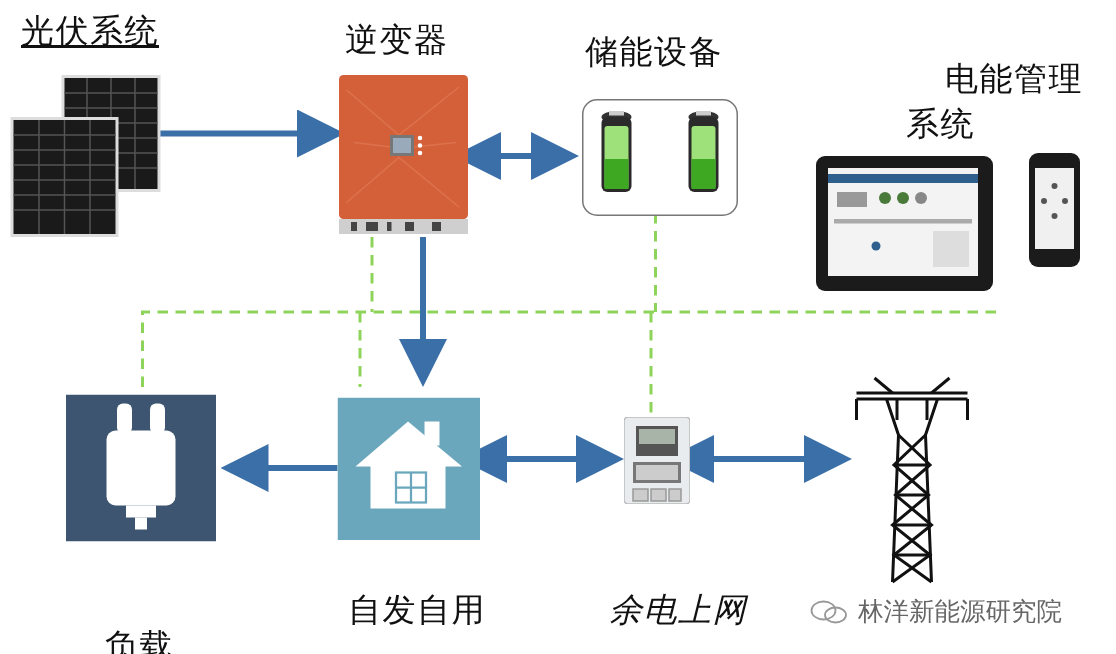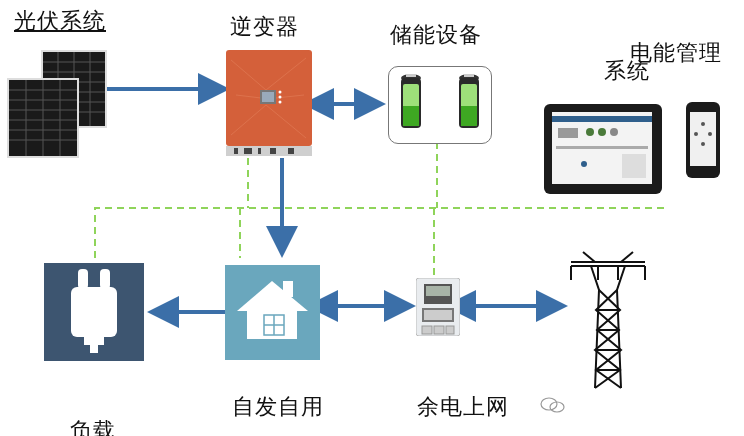--- a/index.html
+++ b/index.html
@@ -37,24 +37,24 @@
     <line x1="225" y1="312" x2="155" y2="312" marker-end="url(#ah)"></line>
     <line x1="330" y1="306" x2="408" y2="306" marker-end="url(#ah)" marker-start="url(#ahs)"></line>
     <line x1="468" y1="306" x2="560" y2="306" marker-end="url(#ah)" marker-start="url(#ahs)"></line>
   </g>
 </svg>
 
 <div class="label" style="left:14px;top:6px;text-decoration:underline;">光伏系统</div>
 <div class="label" style="left:230px;top:12px;">逆变器</div>
 <div class="label" style="left:390px;top:20px;">储能设备</div>
 <div class="label" style="left:582px;top:38px;margin-left:48px;">电能管理</div>
-<div class="label" style="left:604px;top:56px;">系统</div>
+<div class="label" style="left:604px;top:68px;">系统</div>
 <div class="label" style="left:70px;top:416px;">负载</div>
 <div class="label" style="left:232px;top:392px;">自发自用</div>
-<div class="label" style="left:417px;top:392px;">余电上网</div>
+<div class="label" style="left:406px;top:392px;font-style:italic;">余电上网</div>
 
 <svg class="abs" style="left:5px;top:48px;" width="105" height="112">
   <rect x="36" y="2" width="66" height="78" fill="#ddd"></rect>
   <rect x="38" y="4" width="62" height="74" fill="#1a1a1a"></rect>
   <g stroke="#555" stroke-width="1">
     <line x1="38" y1="14" x2="100" y2="14"></line>
       <line x1="38" y1="24" x2="100" y2="24"></line>
       <line x1="38" y1="34" x2="100" y2="34"></line>
       <line x1="38" y1="44" x2="100" y2="44"></line>
       <line x1="38" y1="54" x2="100" y2="54"></line>
@@ -191,13 +191,14 @@
       <line x1="31" y1="100" x2="55" y2="100"></line>
       <line x1="30" y1="120" x2="56" y2="120"></line>
   </g>
 </svg>
 
 <div class="watermark" style="left:540px;top:396px;">
   <svg width="26" height="18">
     <ellipse cx="9" cy="8" rx="8" ry="6" fill="none" stroke="#999" stroke-width="1.2"></ellipse>
     <ellipse cx="17" cy="11" rx="7" ry="5" fill="none" stroke="#999" stroke-width="1.2"></ellipse>
   </svg>
+  <span>林洋新能源研究院</span>
 </div>
 
 </body></html>

